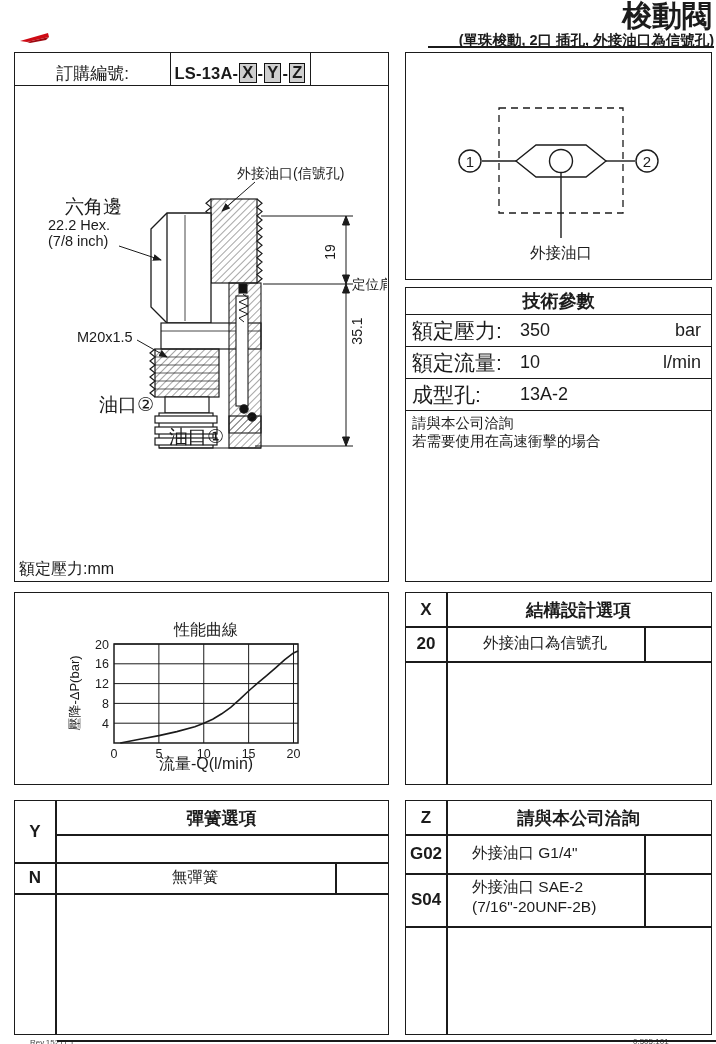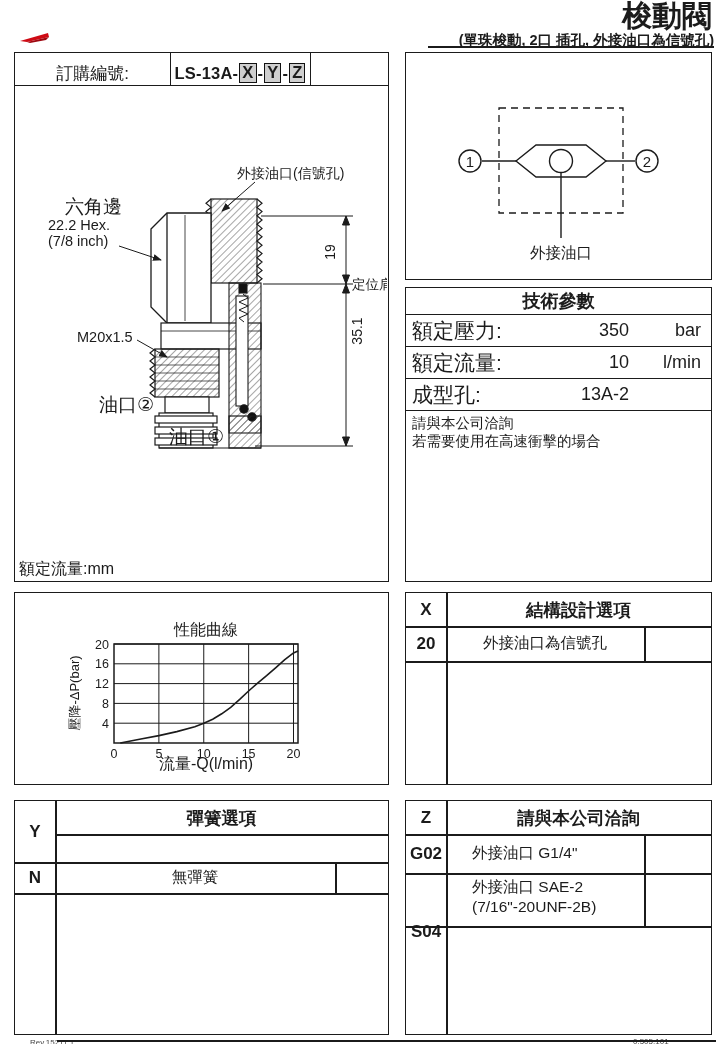--- a/index.html
+++ b/index.html
@@ -28,21 +28,21 @@
   
   #drawing-box{left:14px;top:85px;width:375px;height:497px;}
   #unit-note{left:18px;top:560px;font-size:16px;}
   
   #schematic-box{left:405px;top:52px;width:307px;height:228px;}
   
   #specs-box{left:405px;top:287px;width:307px;height:295px;}
   #specs-title{height:26px;border-bottom:1.5px solid #1b1b1b;display:flex;align-items:center;justify-content:center;font-size:18px;font-weight:bold;}
   .spec-row{height:32px;border-bottom:1.5px solid #1b1b1b;display:flex;align-items:center;box-sizing:border-box;}
   .spec-label{width:108px;padding-left:6px;font-size:21px;}
-  .spec-value{flex:1;text-align:right;font-size:18px;}
+  .spec-value{flex:1;text-align:left;font-size:18px;}
   .spec-unit{width:72px;padding-right:10px;text-align:right;font-size:18px;}
   #specs-note{padding:3px 6px;font-size:14.5px;line-height:1.25;}
   
   #curve-box{left:14px;top:592px;width:375px;height:193px;}
   
   .opt-box .code-col-divider{left:40px;top:0;bottom:0;height:auto;}
   .opt-code{position:absolute;left:0;width:40px;display:flex;align-items:center;justify-content:center;font-weight:bold;font-size:17px;}
   .opt-title{position:absolute;display:flex;align-items:center;justify-content:center;font-weight:bold;font-size:17.5px;}
   .opt-desc{position:absolute;display:flex;align-items:center;font-size:15.5px;}
   #xopt-box{left:405px;top:592px;width:307px;height:193px;}
@@ -159,21 +159,21 @@
     <text x="50" y="127" font-size="19">六角邊</text>
     <text x="33" y="144" font-size="14.5">22.2 Hex.</text>
     <text x="33" y="160" font-size="14.5">(7/8 inch)</text>
 
     <line x1="122" y1="254" x2="152" y2="271" stroke="#1b1b1b" stroke-width="1" marker-end="url(#arrow)"></line>
     <text x="62" y="256" font-size="14.5">M20x1.5</text>
 
     <text x="84" y="325" font-size="19">油口②</text>
     <text x="154" y="357" font-size="19">油口①</text>
   </svg>
-  <div class="abs" id="unit-note" style="left:4px;top:473px;">額定流量:mm</div>
+  <div class="abs" id="unit-note" style="left:4px;top:473px;">額定壓力:mm</div>
 </div>
 
 <div class="box" id="schematic-box">
   <svg width="304" height="225" viewBox="0 0 304 225">
     <rect x="93" y="55" width="124" height="105" fill="none" stroke="#1b1b1b" stroke-width="1.3" stroke-dasharray="7 5"></rect>
     <g stroke="#1b1b1b" stroke-width="1.4" fill="none">
       <polygon points="110,108 130,92 180,92 200,108 180,124 130,124" fill="#fff"></polygon>
       <circle cx="155" cy="108" r="11.5"></circle>
       <line x1="110" y1="108" x2="76" y2="108"></line>
       <line x1="200" y1="108" x2="229" y2="108"></line>
@@ -268,20 +268,20 @@
   <div class="vline code-col-divider"></div>
   <div class="hline" style="left:0;top:33px;width:100%;"></div>
   <div class="hline" style="left:0;top:72px;width:100%;"></div>
   <div class="hline" style="left:0;top:125px;width:100%;"></div>
   <div class="vline" style="left:238px;top:33px;height:39px;"></div>
   <div class="vline" style="left:238px;top:72px;height:53px;"></div>
   <div class="opt-code" style="top:0;height:33px;">Z</div>
   <div class="opt-title" style="left:40px;right:0;top:0;height:33px;">請與本公司洽詢</div>
   <div class="opt-code" style="top:33px;height:39px;">G02</div>
   <div class="opt-desc" style="left:66px;width:172px;top:33px;height:39px;">外接油口 G1/4"</div>
-  <div class="opt-code" style="top:72px;height:53px;margin-top:32px;">S04</div>
+  <div class="opt-code" style="top:72px;height:53px;">S04</div>
   <div class="opt-desc" style="left:66px;width:172px;top:74px;height:24px;">外接油口 SAE-2</div>
   <div class="opt-desc" style="left:66px;width:172px;top:94px;height:24px;">(7/16"-20UNF-2B)</div>
 </div>
 
 <div class="abs footer-text" id="footer-left">Rev.15211.1</div>
 <div class="abs footer-text" id="footer-right">0.505.101</div>
 <div class="abs" id="footer-line"></div>
 
 </body></html>

